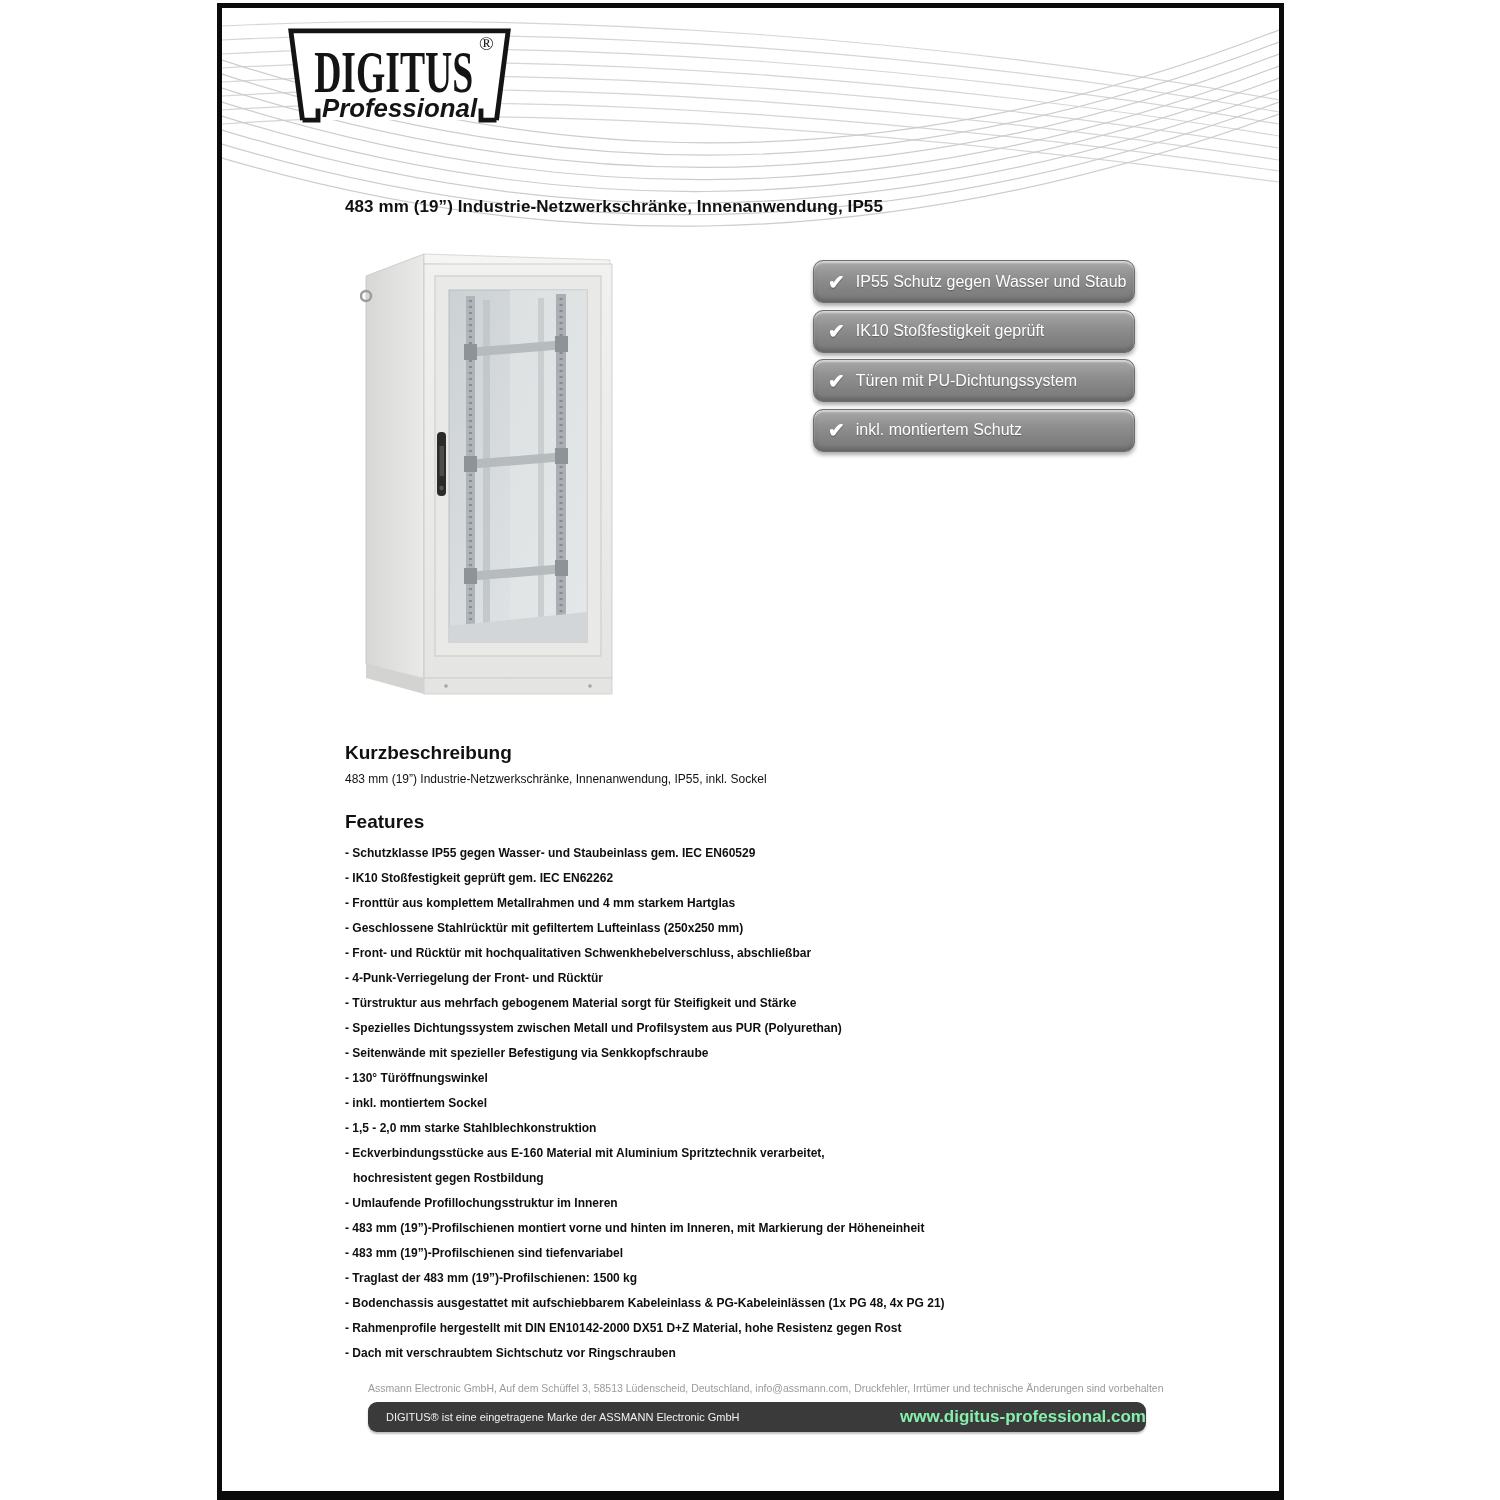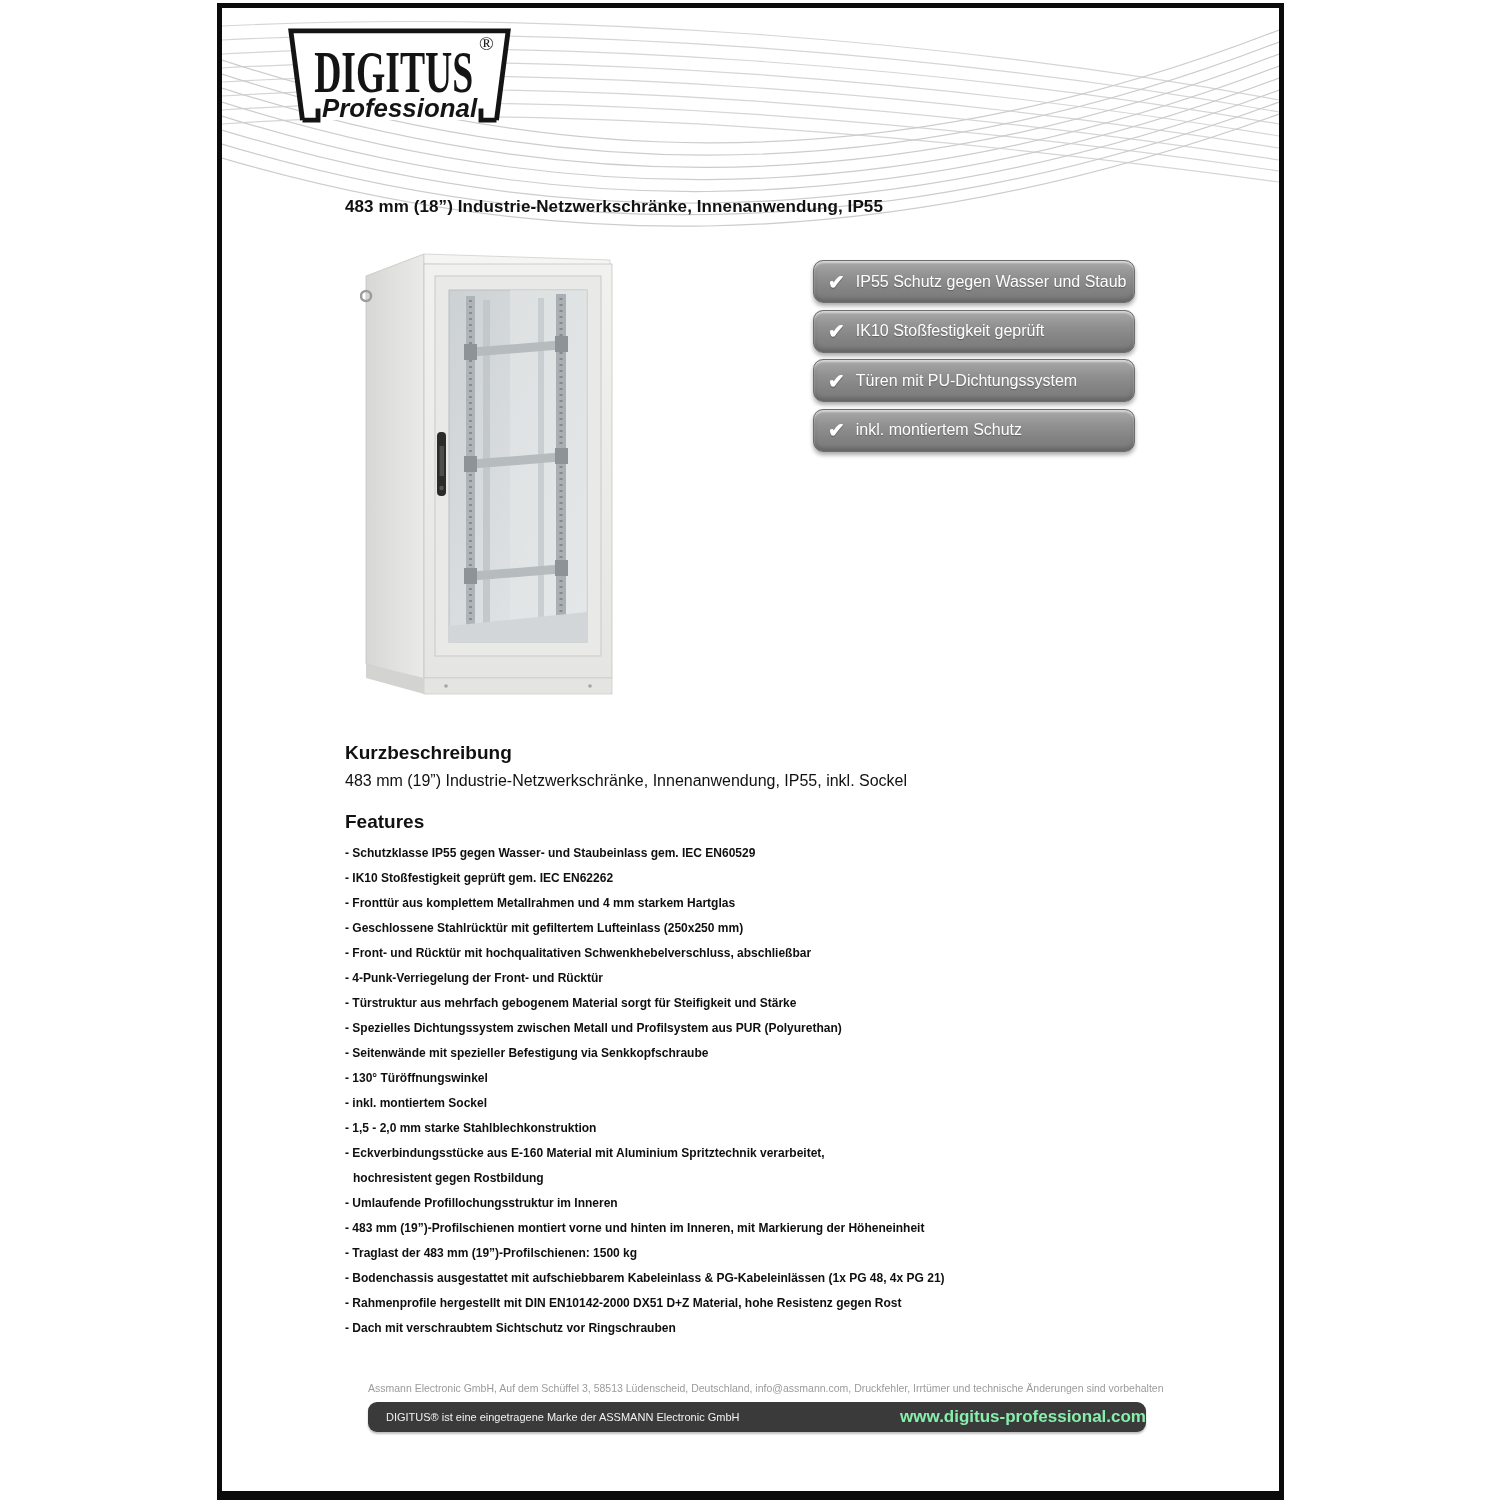--- a/index.html
+++ b/index.html
@@ -16,21 +16,21 @@
   .badge{position:relative;width:320px;height:41px;margin-bottom:6.5px;border-radius:10px;
          background:linear-gradient(180deg,#a9a9a9 0%,#909090 38%,#828282 70%,#7a7a7a 100%);
          border:1px solid #6e6e6e;
          box-shadow:0 3px 4px rgba(0,0,0,0.33), inset 0 2px 2px rgba(255,255,255,0.55), inset 0 -3px 4px rgba(0,0,0,0.18);
          display:flex;align-items:center;color:#ffffff;}
   .badge-check{font-size:20px;font-weight:bold;margin:0 11px 0 14px;line-height:1;
                text-shadow:0 1px 1px rgba(0,0,0,0.35);}
   .badge-label{font-size:16px;text-shadow:0 1px 1px rgba(0,0,0,0.3);white-space:nowrap;}
   .section-heading{position:absolute;left:123px;font-size:19px;font-weight:bold;white-space:nowrap;}
   .h-kurz{top:734px;}
-  .kurz-body{position:absolute;left:123px;top:764px;font-size:16px;white-space:nowrap;}
+  .kurz-body{position:absolute;left:123px;top:764px;font-size:12px;white-space:nowrap;}
   .h-feat{top:803px;}
   .features{position:absolute;left:123px;top:833px;width:910px;}
   .feature-line{font-size:12px;line-height:25px;white-space:nowrap;color:#0f0f0f;font-weight:bold;}
   .feature-line.cont{padding-left:8px;}
   .footer-legal{position:absolute;left:146px;top:1374px;width:778px;text-align:center;
                 font-size:10.5px;color:#9b9b9b;white-space:nowrap;}
   .footer-bar{position:absolute;left:146px;top:1394px;width:778px;height:30px;border-radius:9px;
               background:#3a3a3a;display:flex;align-items:center;justify-content:space-between;
               box-shadow:0 2px 2px rgba(0,0,0,0.25);}
   .footer-trademark{color:#f2f2f2;font-size:11px;padding-left:18px;white-space:nowrap;}
@@ -68,21 +68,21 @@
     <svg class="logo" viewBox="0 0 240 100">
       <polygon points="8,4 232,4 220,96 20,96" fill="#ffffff"></polygon>
       <path d="M20,96 L8,4 L232,4 L220,96" fill="none" stroke="#141414" stroke-width="5"></path>
       <path d="M20,96 L36,96 L36,84" fill="none" stroke="#141414" stroke-width="5"></path>
       <path d="M220,96 L204,96 L204,84" fill="none" stroke="#141414" stroke-width="5"></path>
       <text x="32" y="67" font-family="'Liberation Serif',serif" font-weight="bold" font-size="60" fill="#141414" textLength="164" lengthAdjust="spacingAndGlyphs">DIGITUS</text>
       <text x="202" y="24" font-family="'Liberation Serif',serif" font-size="20" fill="#141414">®</text>
       <text x="40" y="93" font-family="'Liberation Sans',sans-serif" font-weight="bold" font-style="italic" font-size="27" fill="#141414" textLength="160" lengthAdjust="spacingAndGlyphs">Professional</text>
     </svg>
 
-    <div class="doc-title">483 mm (18”) Industrie-Netzwerkschränke, Innenanwendung, IP55</div>
+    <div class="doc-title">483 mm (19”) Industrie-Netzwerkschränke, Innenanwendung, IP55</div>
 
     <svg class="product" viewBox="0 0 257 474">
       <defs>
         <linearGradient id="sideG" x1="0" y1="0" x2="1" y2="0">
           <stop offset="0" stop-color="#d7d7d5"></stop>
             <stop offset="1" stop-color="#eaeae8"></stop>
         </linearGradient>
         <linearGradient id="frontG" x1="0" y1="0" x2="0" y2="1">
           <stop offset="0" stop-color="#f1f1ef"></stop>
             <stop offset="1" stop-color="#e5e5e3"></stop>
@@ -168,20 +168,21 @@
         <div class="feature-line">- Türstruktur aus mehrfach gebogenem Material sorgt für Steifigkeit und Stärke</div>
         <div class="feature-line">- Spezielles Dichtungssystem zwischen Metall und Profilsystem aus PUR (Polyurethan)</div>
         <div class="feature-line">- Seitenwände mit spezieller Befestigung via Senkkopfschraube</div>
         <div class="feature-line">- 130° Türöffnungswinkel</div>
         <div class="feature-line">- inkl. montiertem Sockel</div>
         <div class="feature-line">- 1,5 - 2,0 mm starke Stahlblechkonstruktion</div>
         <div class="feature-line">- Eckverbindungsstücke aus E-160 Material mit Aluminium Spritztechnik verarbeitet,</div>
         <div class="feature-line cont">hochresistent gegen Rostbildung</div>
         <div class="feature-line">- Umlaufende Profillochungsstruktur im Inneren</div>
         <div class="feature-line">- 483 mm (19”)-Profilschienen montiert vorne und hinten im Inneren, mit Markierung der Höheneinheit</div>
+        <div class="feature-line">- 483 mm (19”)-Profilschienen sind tiefenvariabel</div>
         <div class="feature-line">- Traglast der 483 mm (19”)-Profilschienen: 1500 kg</div>
         <div class="feature-line">- Bodenchassis ausgestattet mit aufschiebbarem Kabeleinlass &amp; PG-Kabeleinlässen (1x PG 48, 4x PG 21)</div>
         <div class="feature-line">- Rahmenprofile hergestellt mit DIN EN10142-2000 DX51 D+Z Material, hohe Resistenz gegen Rost</div>
         <div class="feature-line">- Dach mit verschraubtem Sichtschutz vor Ringschrauben</div>
       </div>
 
     <div class="footer-legal">Assmann Electronic GmbH, Auf dem Schüffel 3, 58513 Lüdenscheid, Deutschland, info@assmann.com, Druckfehler, Irrtümer und technische Änderungen sind vorbehalten</div>
     <div class="footer-bar">
       <span class="footer-trademark">DIGITUS® ist eine eingetragene Marke der ASSMANN Electronic GmbH</span>
       <span class="footer-site">www.digitus-professional.com</span>

